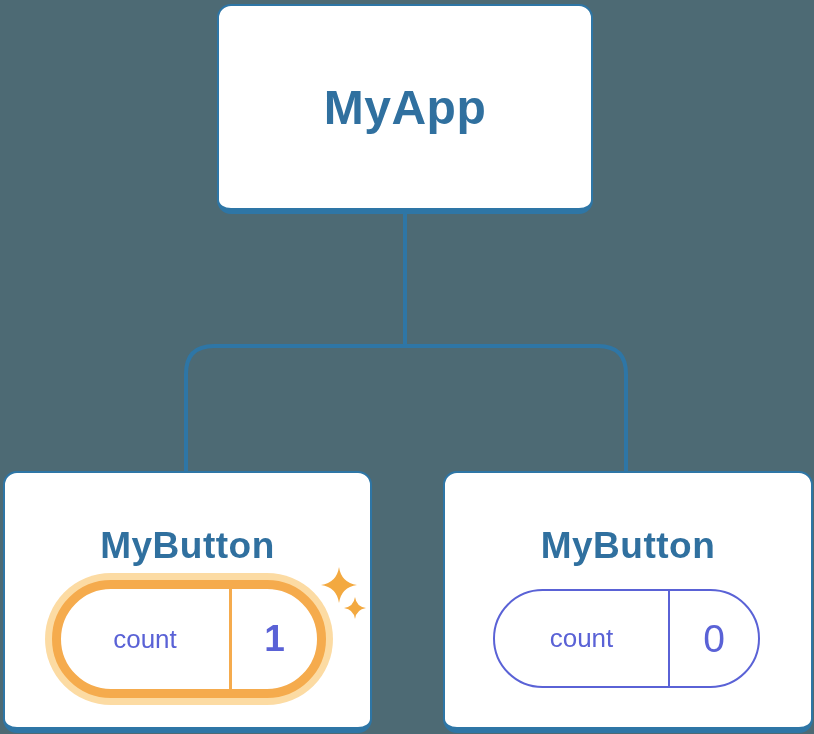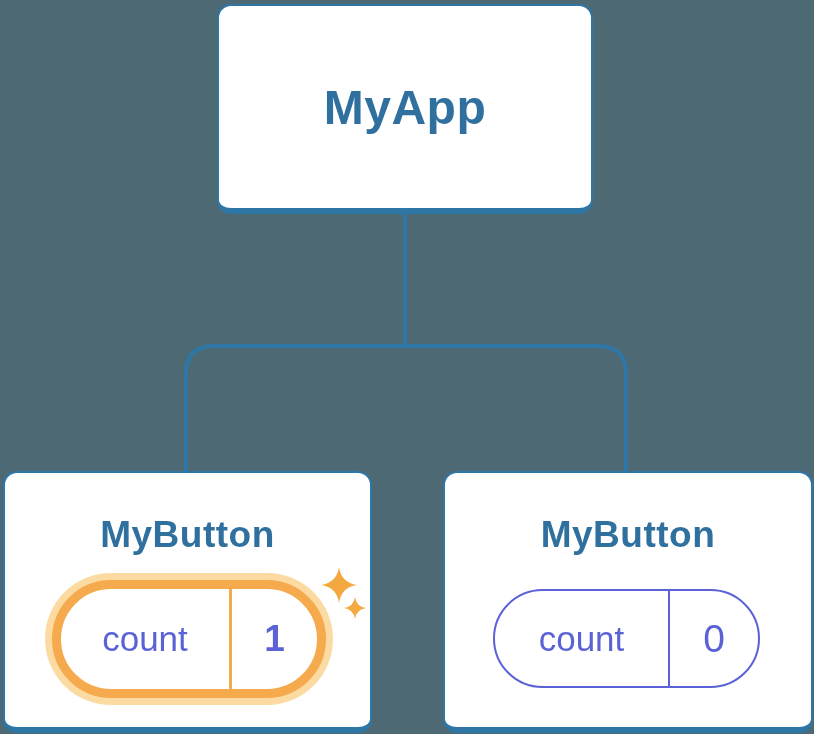--- a/index.html
+++ b/index.html
@@ -12,38 +12,38 @@
   .node{
     position:absolute;background:#ffffff;box-sizing:border-box;
     border:2px solid var(--line,#2e76a6);
     border-bottom-width:6px;border-radius:14px;
   }
   .node-app{left:217px;top:4px;width:376px;height:210px;display:flex;align-items:center;justify-content:center}
   .node-btn-left{left:3px;top:471px;width:369px;height:262px}
   .node-btn-right{left:443px;top:471px;width:370px;height:262px}
   .app-title{font-size:48px;font-weight:bold;color:var(--heading,#30709f);letter-spacing:.5px}
   .btn-title{
-    position:absolute;left:0;right:0;top:41px;text-align:center;
+    position:absolute;left:0;right:0;top:52px;text-align:center;
     font-size:37px;font-weight:bold;color:var(--heading,#30709f);letter-spacing:.5px;
   }
   .pill{
     position:absolute;display:flex;align-items:stretch;box-sizing:border-box;
     background:#ffffff;border-radius:999px;
   }
   .pill-highlight{
     left:47px;top:107px;width:274px;height:118px;
     border:9px solid var(--orange,#f5ab4d);
     box-shadow:0 0 0 7px var(--orange-light,#fcdba3);
   }
   .pill-plain{
     left:48px;top:116px;width:267px;height:99px;
     border:2px solid var(--indigo,#5a62d6);
   }
   .seg{display:flex;align-items:center;justify-content:center;color:var(--indigo,#5a62d6)}
-  .seg-key{font-size:35px}
+  .seg-key{font-size:26px}
   .pill-highlight .seg-key{flex:0 0 168px}
   .pill-plain .seg-key{flex:0 0 173px}
   .seg-val{flex:1 1 auto}
   .pill-highlight .seg-val{font-size:37px;font-weight:bold}
   .pill-plain .seg-val{font-size:39px}
   .divider{flex:0 0 auto}
   .divider-orange{width:3px;background:var(--orange,#f5ab4d)}
   .divider-indigo{width:2px;background:var(--indigo,#5a62d6)}
   .sparkles{position:absolute;left:310px;top:559px;width:70px;height:74px}
 </style>

